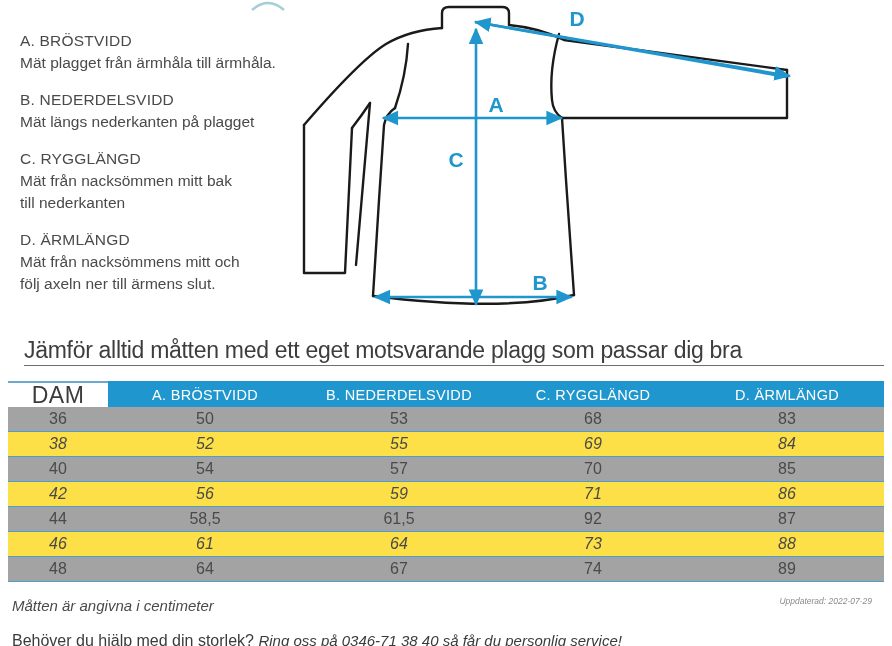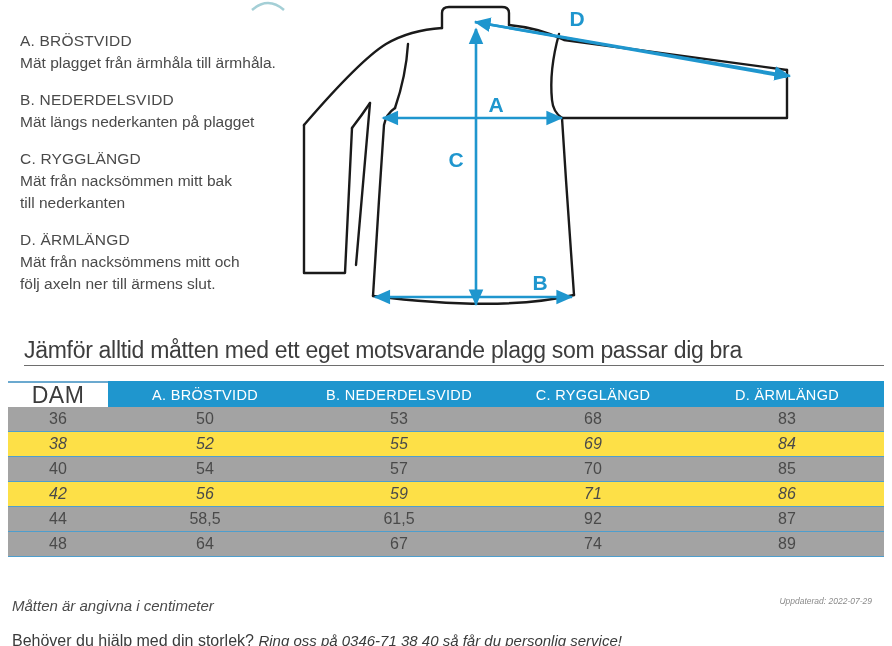--- a/index.html
+++ b/index.html
@@ -300,20 +300,27 @@
       <td>71</td>
       <td>86</td>
     </tr>
     <tr class="shaded">
       <td>44</td>
       <td>58,5</td>
       <td>61,5</td>
       <td>92</td>
       <td>87</td>
     </tr>
+    <tr class="plain">
+      <td>46</td>
+      <td>61</td>
+      <td>64</td>
+      <td>73</td>
+      <td>88</td>
+    </tr>
     <tr class="shaded">
       <td>48</td>
       <td>64</td>
       <td>67</td>
       <td>74</td>
       <td>89</td>
     </tr>
   </tbody>
 </table>
 

